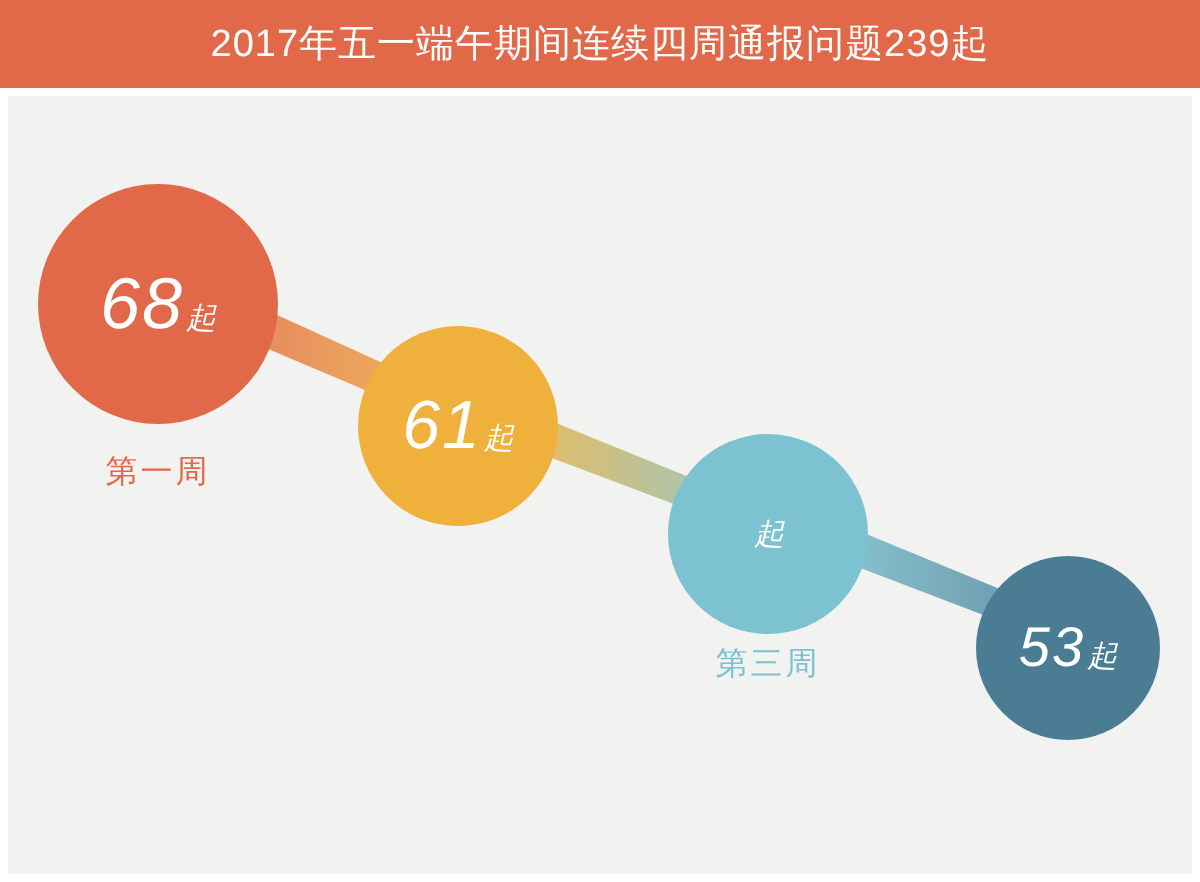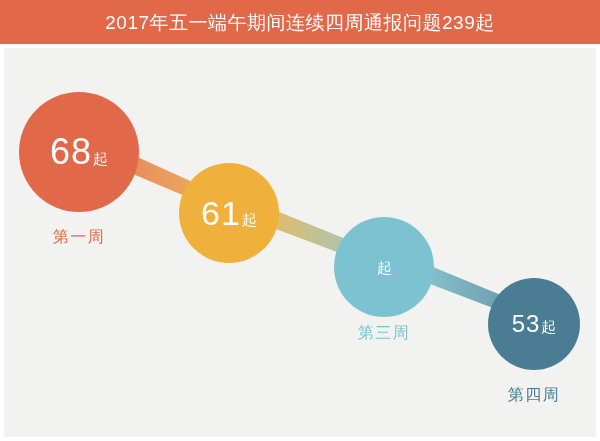--- a/index.html
+++ b/index.html
@@ -72,35 +72,36 @@
     align-items: center;
     justify-content: center;
   }
   .node-value {
     color: #ffffff;
     display: flex;
     align-items: baseline;
     justify-content: center;
     line-height: 1;
     white-space: nowrap;
+    font-style: italic;
   }
   .node-number {
     font-size: 34px;
     font-weight: normal;
     letter-spacing: 1px;
     line-height: 1;
   }
   .node-unit {
     font-size: 15px;
     margin-left: 1px;
     line-height: 1;
   }
 
   .node-1 .node-number { font-size: 36px; }
-  .node-4 .node-number { font-size: 24px; }
+  .node-4 .node-number { font-size: 28px; }
 
   
   .week-label {
     position: absolute;
     font-size: 16px;
     letter-spacing: 1.5px;
     white-space: nowrap;
     text-align: center;
     line-height: 1;
   }
@@ -160,16 +161,15 @@
       </div>
     </div>
     <div class="week-label" style="left:330px; top:277px; width:100px; color:#7CC2D0;">第三周</div>
 
     <div class="node node-4" style="left:484px; top:230px; width:92px; height:92px; background:#4A7D94;">
       <div class="node-value">
         <span class="node-number">53</span>
         <span class="node-unit">起</span>
       </div>
     </div>
-    <div class="week-label" style="left:484px; top:339px; width:92px; color:#4A7D94;">第四周</div>
 
   </div>
 </div>
 
 </body></html>

